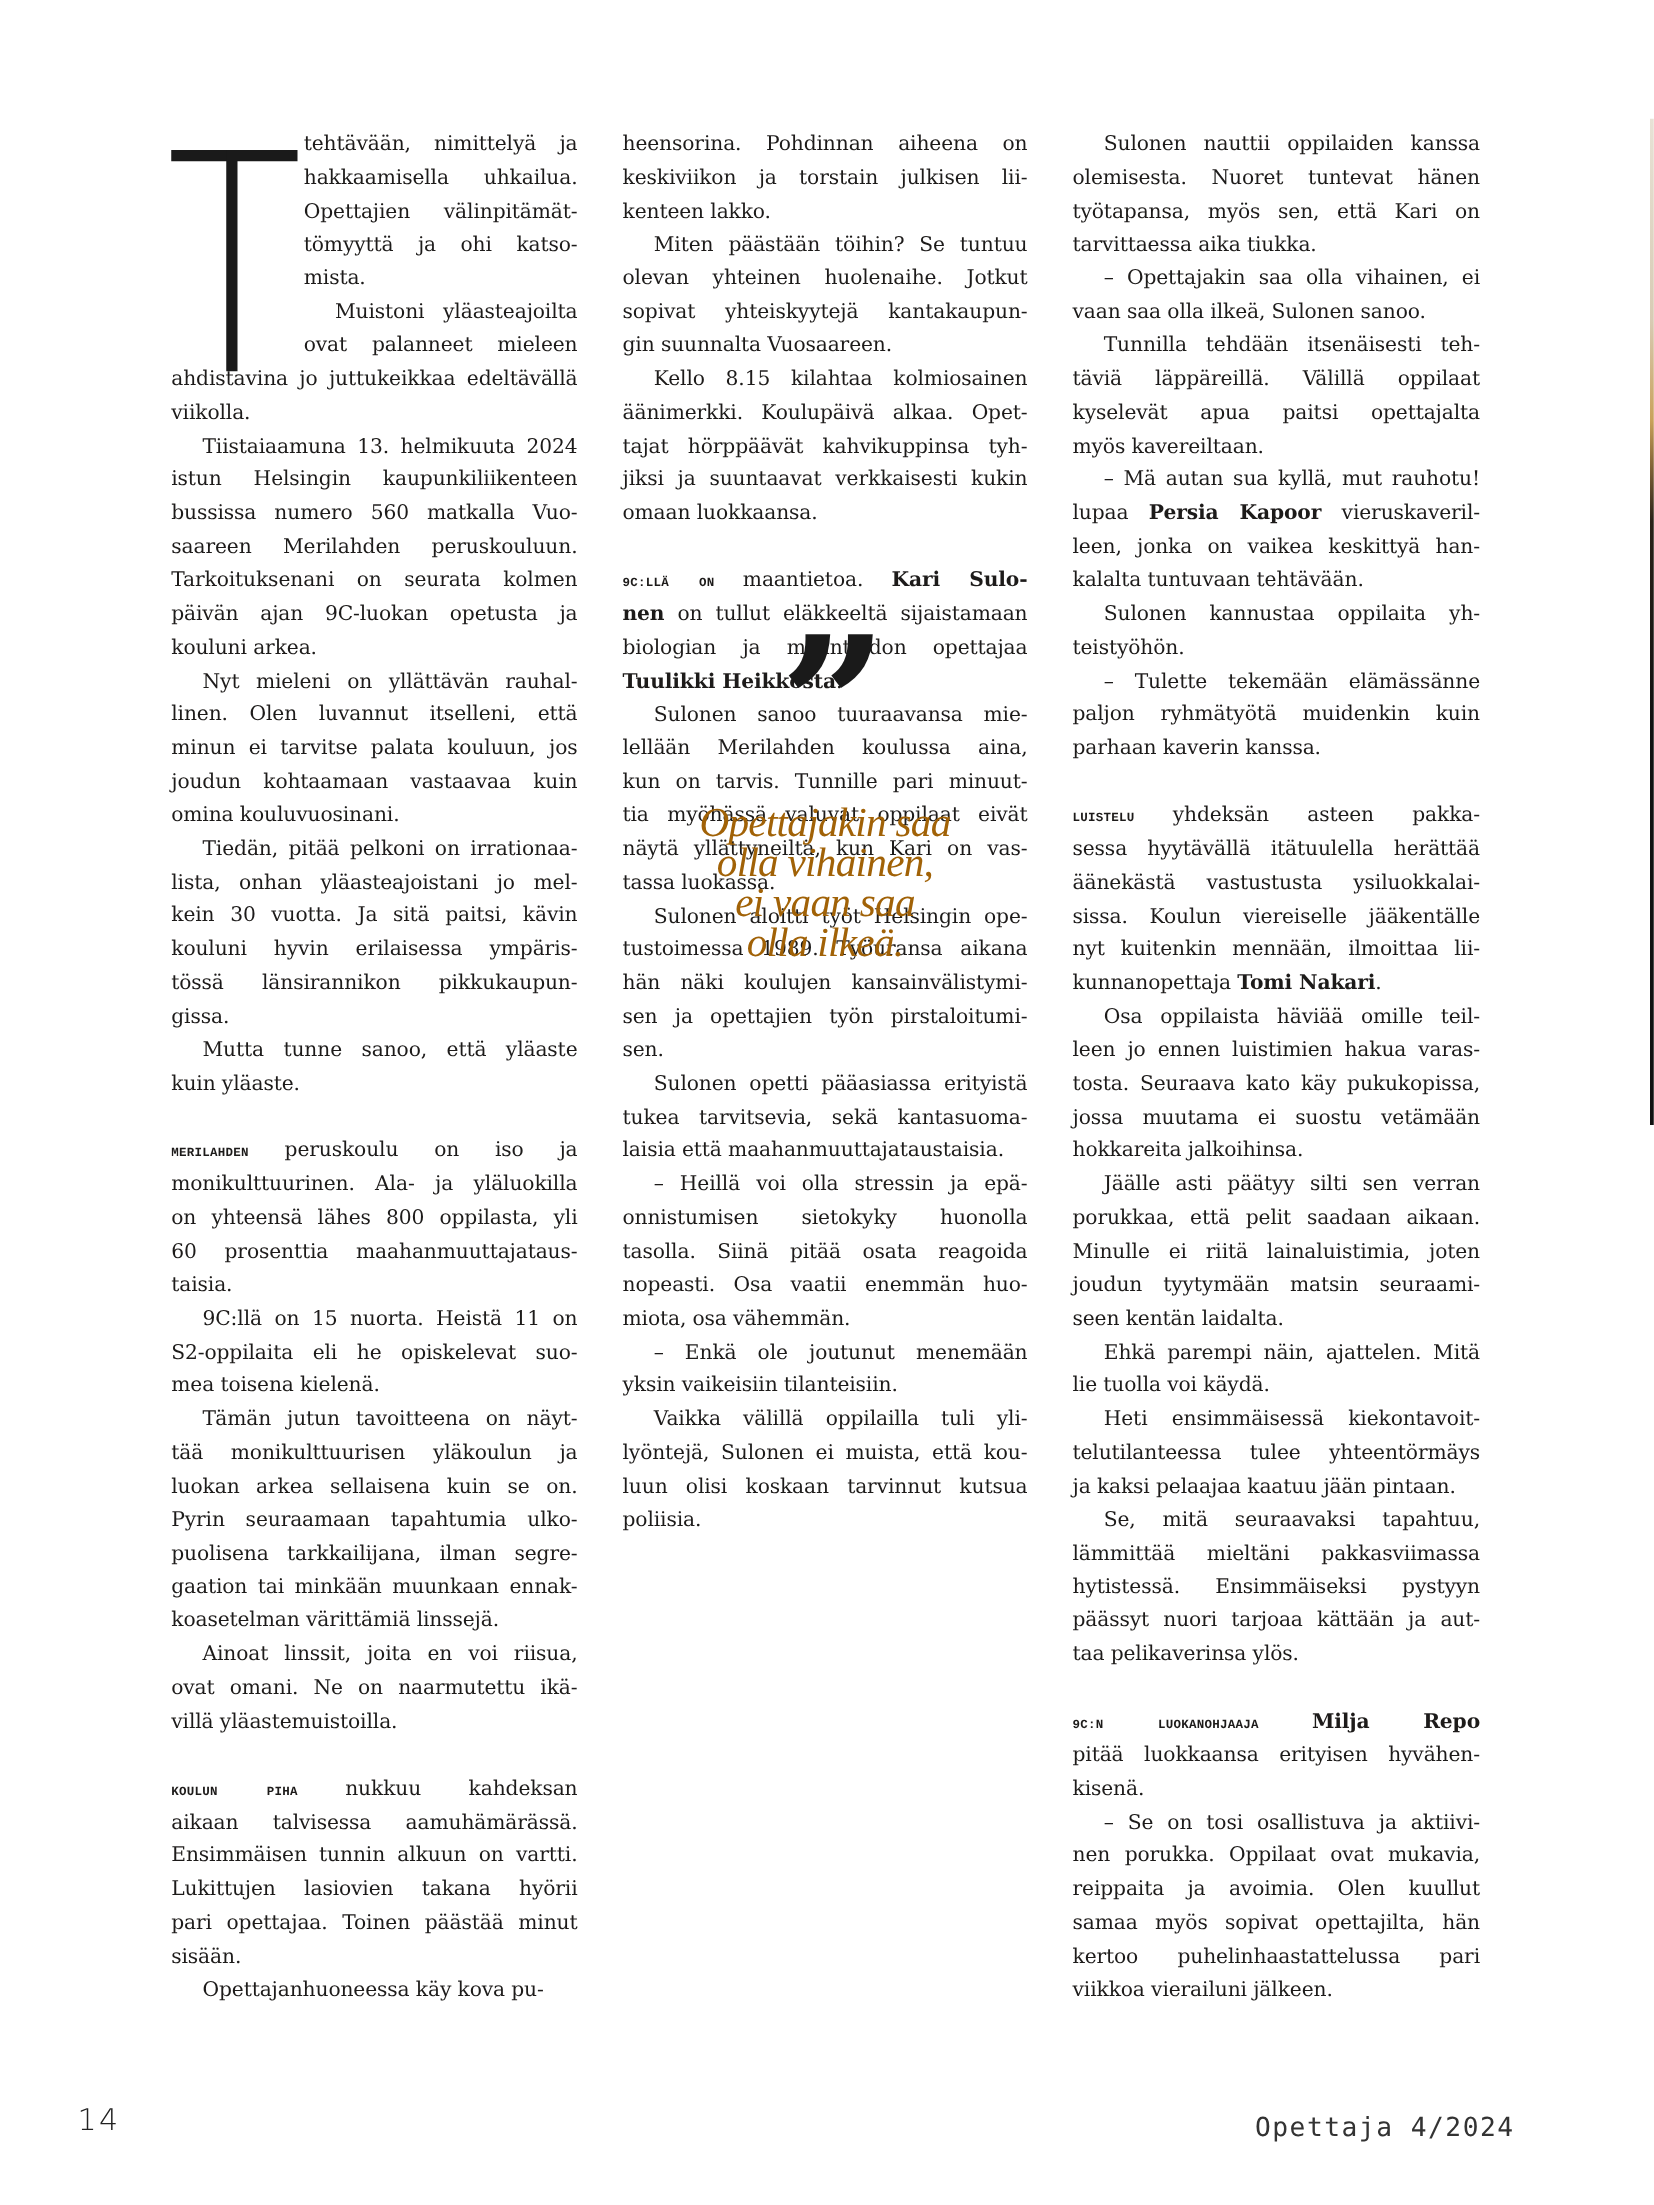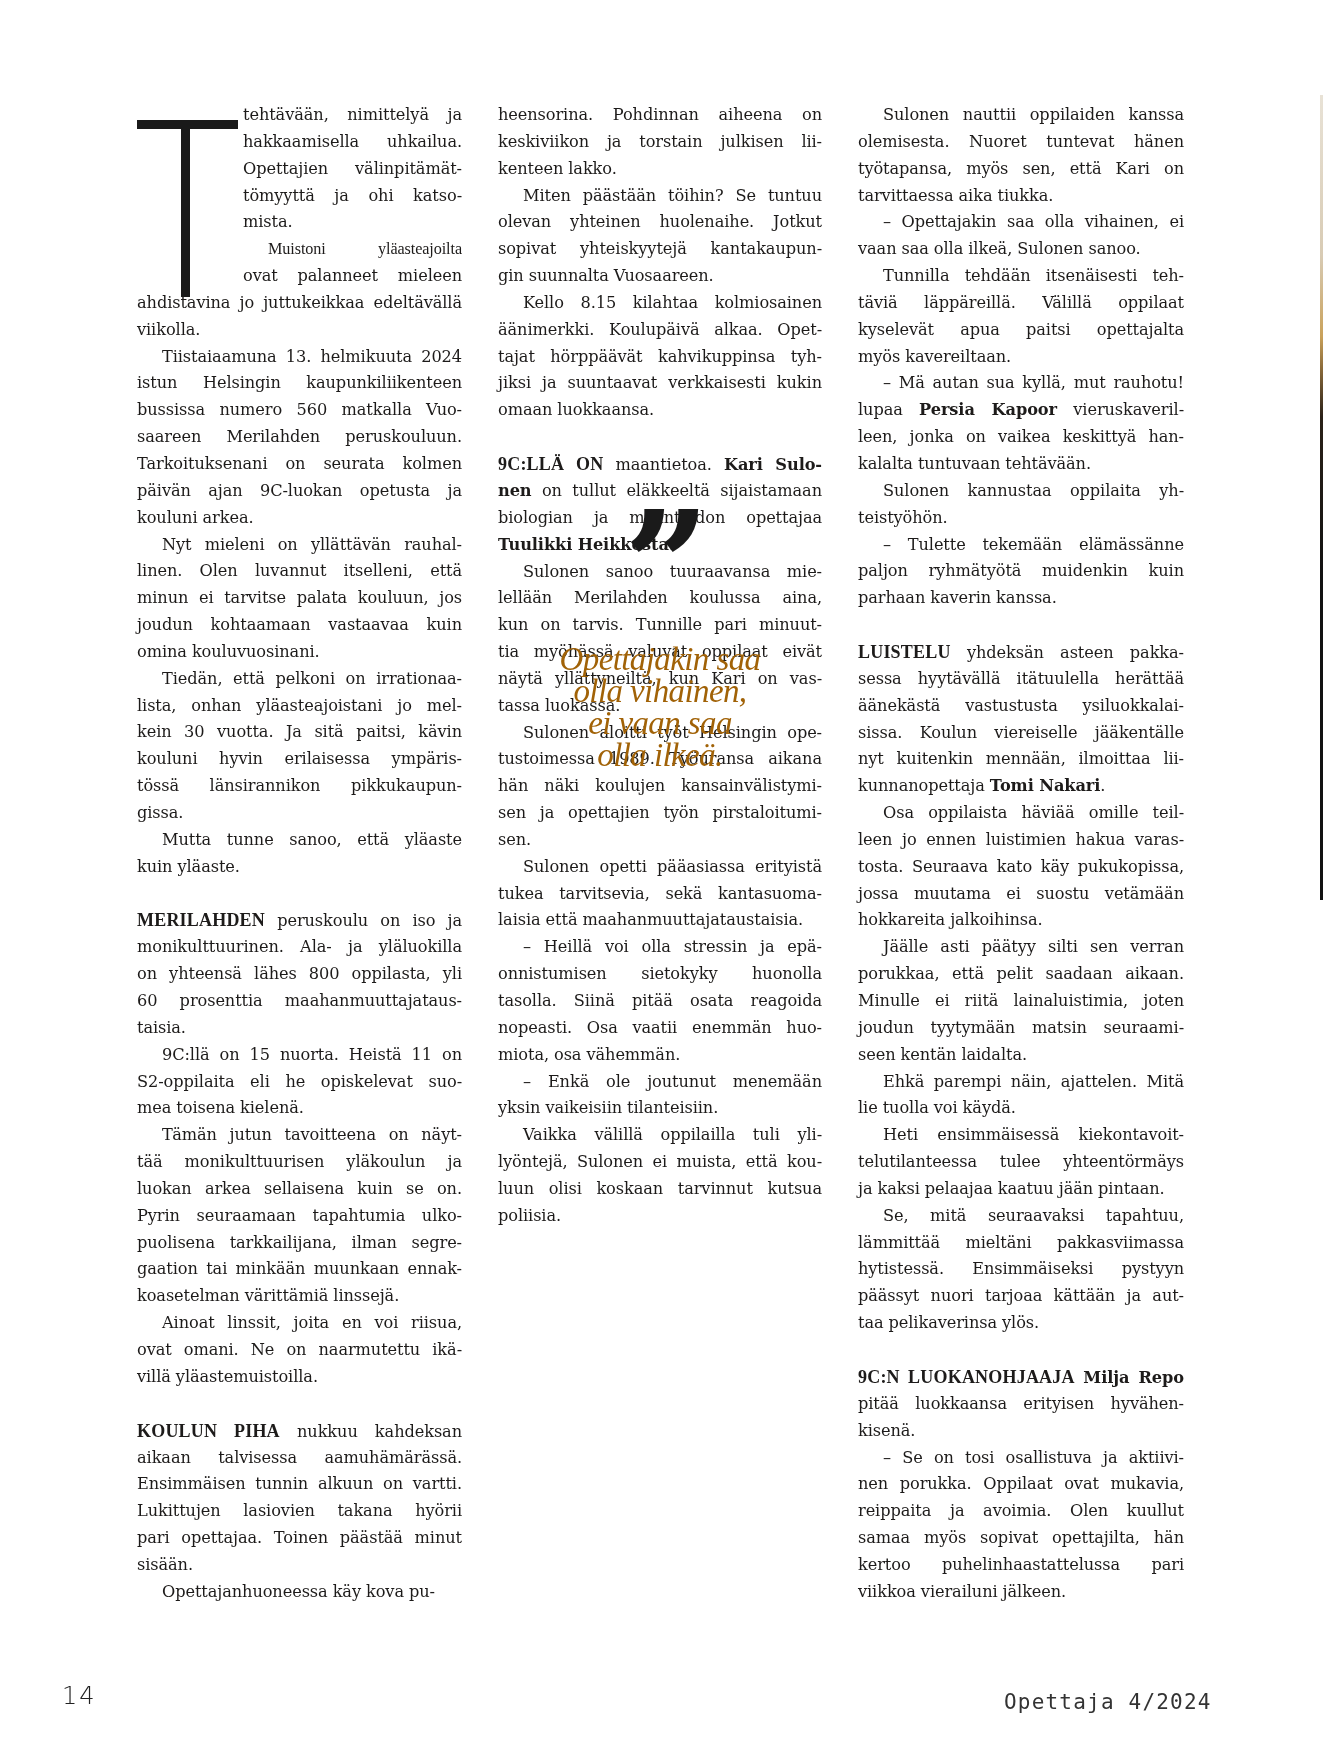--- a/index.html
+++ b/index.html
@@ -11,30 +11,30 @@
     line-height: 26.85px;
     letter-spacing: -0.1px;
   }
   #col1 { left: 137px; top: 102px; width: 325px; }
   #col2 { left: 498px; top: 102px; width: 324px; }
   #col3 { left: 858px; top: 102px; width: 326px; }
   .ln { display: block; text-align: justify; text-align-last: justify; white-space: nowrap; height: 26.85px; overflow: visible; }
   .ln.last { text-align-last: left; }
   .ln.ind { padding-left: 25px; }
   .sec-gap { height: 27px; }
-  .lead { font-family: Liberation Serif, serif; font-weight: bold; font-size: 18px; letter-spacing: 0.2px; }
+  .lead { font-family: Liberation Mono, monospace; font-weight: bold; font-size: 10px; letter-spacing: 0.2px; }
   b.name { font-weight: bold; }
   .dropcap-wrap { position: relative; }
   .dropcap {
     position: absolute; left: 0; top: 18px; width: 101px; height: 177px;
   }
   .dropcap .bar { position: absolute; left: 0; top: 0; width: 101px; height: 9px; background: #1a1a1a; }
   .dropcap .stem { position: absolute; left: 44px; top: 0; width: 9px; height: 177px; background: #1a1a1a; }
   .dc-line { padding-left: 106px; }
-  .dc-line.ind2 { padding-left: 131px; font-family: Liberation Serif, serif; }
+  .dc-line.ind2 { padding-left: 131px; }
 
   .pullquote {
     position: absolute; left: 498px; top: 505px; width: 324px; text-align: center;
   }
   .pq-mark {
     font-family: "DejaVu Serif", "Liberation Serif", serif; font-weight: bold;
     font-size: 150px; line-height: 120px; height: 100px; color: #1a1a1a; letter-spacing: -14px;
     display: block;
   }
   .pq-text {
@@ -90,21 +90,21 @@
       <span class="ln  last">kouluni arkea.</span>
     </div>
     <div>
       <span class="ln ind">Nyt mieleni on yllättävän rauhal-</span>
       <span class="ln ">linen. Olen luvannut itselleni, että</span>
       <span class="ln ">minun ei tarvitse palata kouluun, jos</span>
       <span class="ln ">joudun kohtaamaan vastaavaa kuin</span>
       <span class="ln  last">omina kouluvuosinani.</span>
     </div>
     <div>
-      <span class="ln ind">Tiedän, että pelkoni on irrationaa-</span>
+      <span class="ln ind">Tiedän, pitää pelkoni on irrationaa-</span>
       <span class="ln ">lista, onhan yläasteajoistani jo mel-</span>
       <span class="ln ">kein 30 vuotta. Ja sitä paitsi, kävin</span>
       <span class="ln ">kouluni hyvin erilaisessa ympäris-</span>
       <span class="ln ">tössä länsirannikon pikkukaupun-</span>
       <span class="ln  last">gissa.</span>
     </div>
     <div>
       <span class="ln ind">Mutta tunne sanoo, että yläaste</span>
       <span class="ln  last">kuin yläaste.</span>
     </div>

